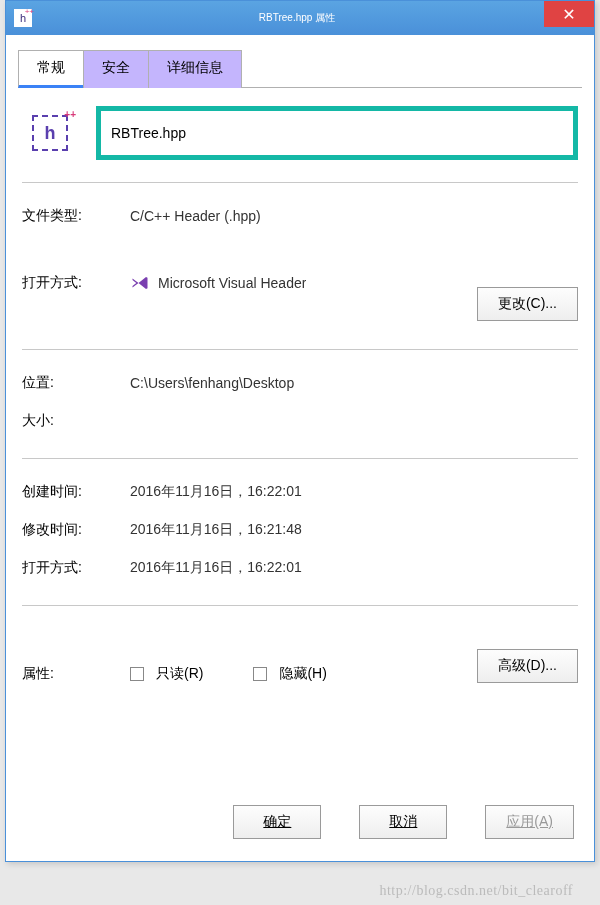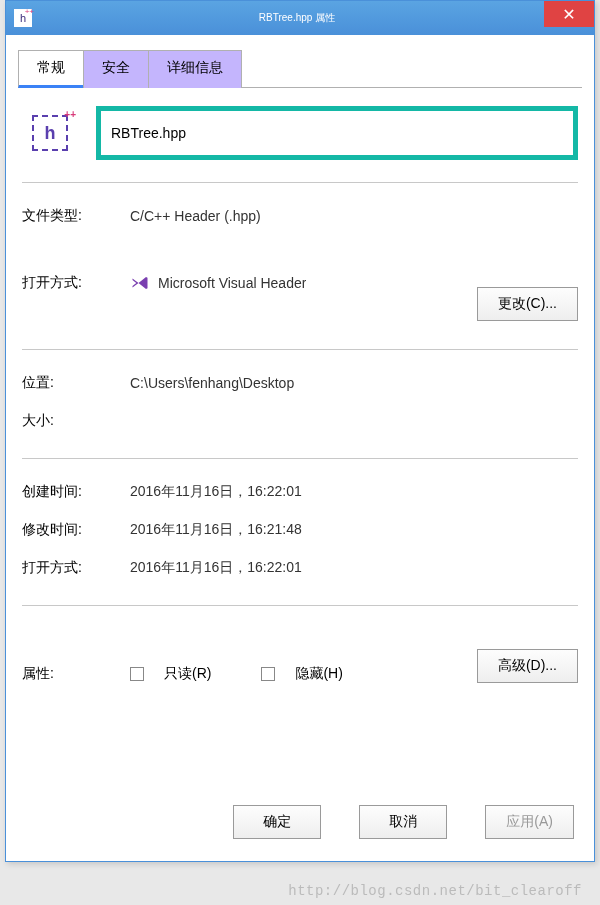--- a/index.html
+++ b/index.html
@@ -153,35 +153,35 @@
 .attr-row {
   display: flex;
   align-items: flex-end;
   padding: 10px 0;
 }
 .attr-row .checks {
   flex: 1;
   display: flex;
   gap: 50px;
 }
-.check-item { display: flex; align-items: center; gap: 20px; font-size: 14px; margin-top: 35px; }
+.check-item { display: flex; align-items: center; gap: 12px; font-size: 14px; margin-top: 35px; }
 .footer {
   display: flex;
   justify-content: flex-end;
   gap: 18px;
   padding: 14px 8px 10px 8px;
   background: #fff;
 }
-.footer .btn { min-width: 88px; text-align: center; }
+.footer .btn { min-width: 88px; text-align: center; text-decoration: underline; }
 .watermark {
   position: absolute;
-  bottom: 6px; right: 18px;
+  bottom: 6px; right: 27px;
   color: #bbb;
   font-size: 14px;
-  font-family: Liberation Mono, monospace;
+  font-family: Liberation Serif, serif;
   letter-spacing: 0.5px;
   pointer-events: none;
 }
 </style>
 </head>
 <body>
 
 <div class="window">
   <div class="titlebar">
     <span class="titlebar-icon">h<span class="plus">++</span></span>

